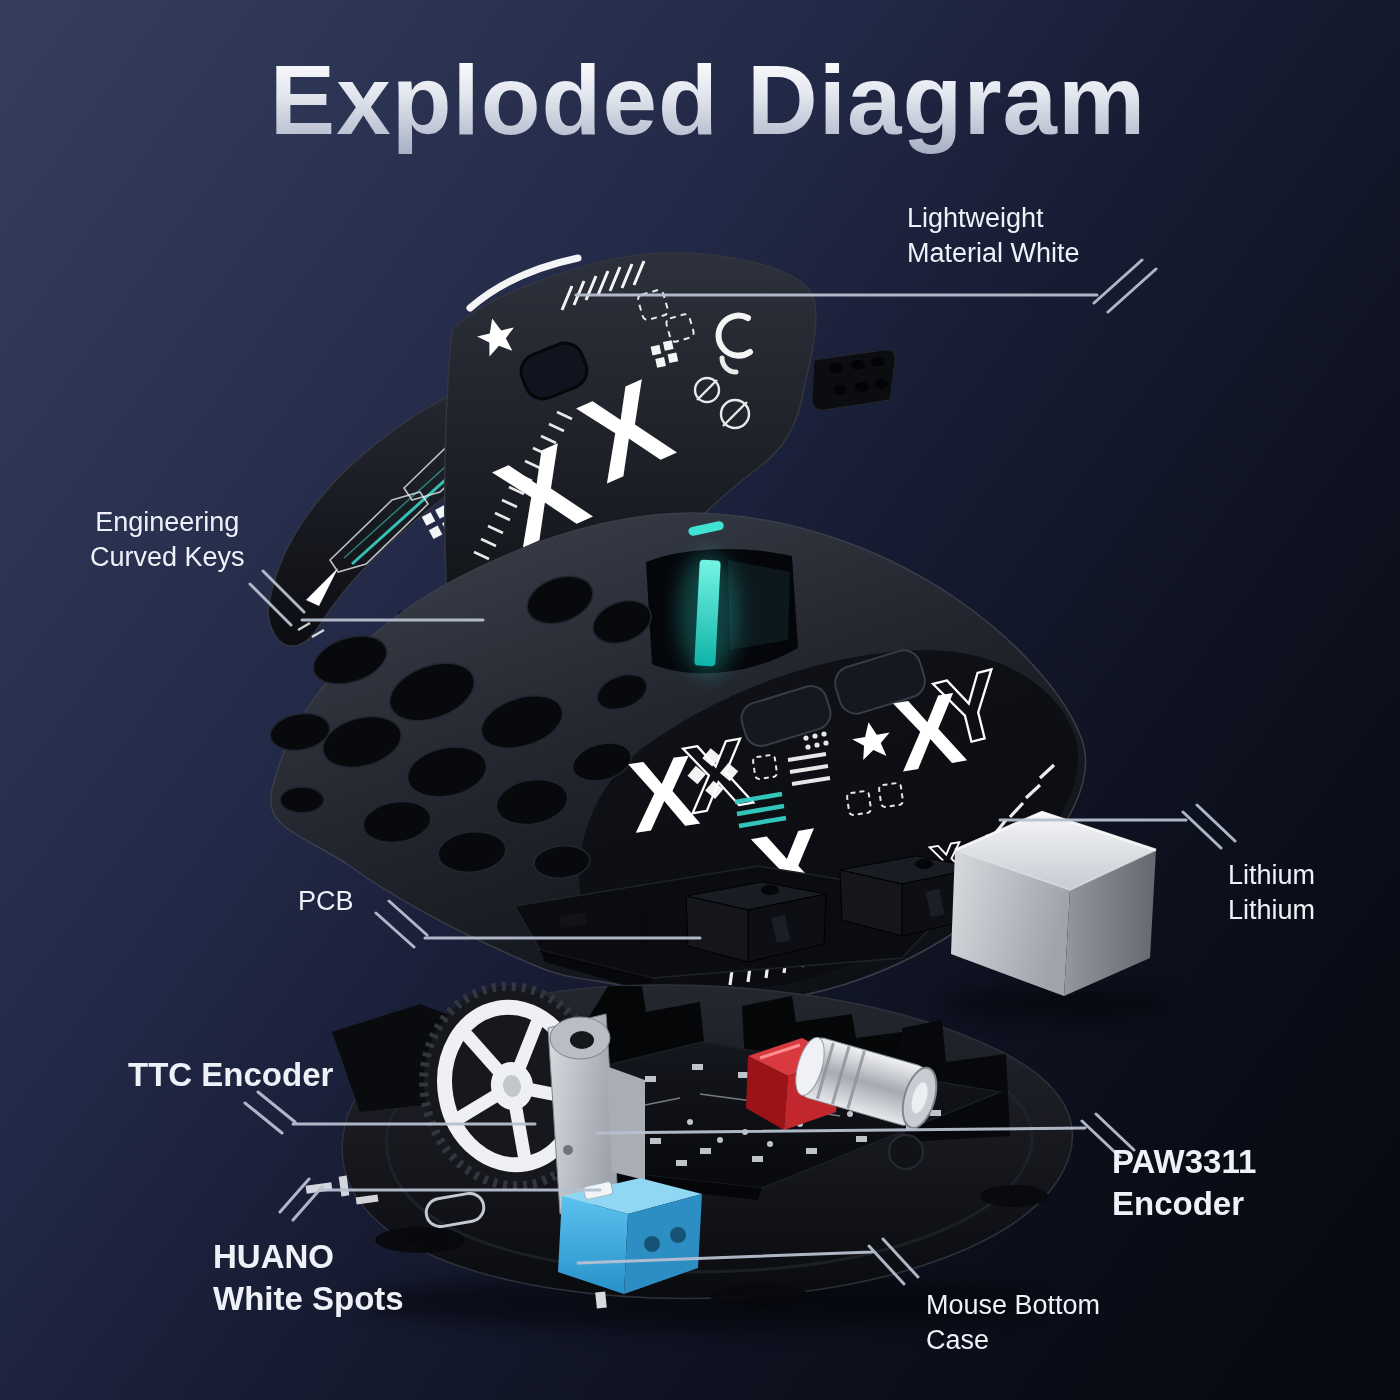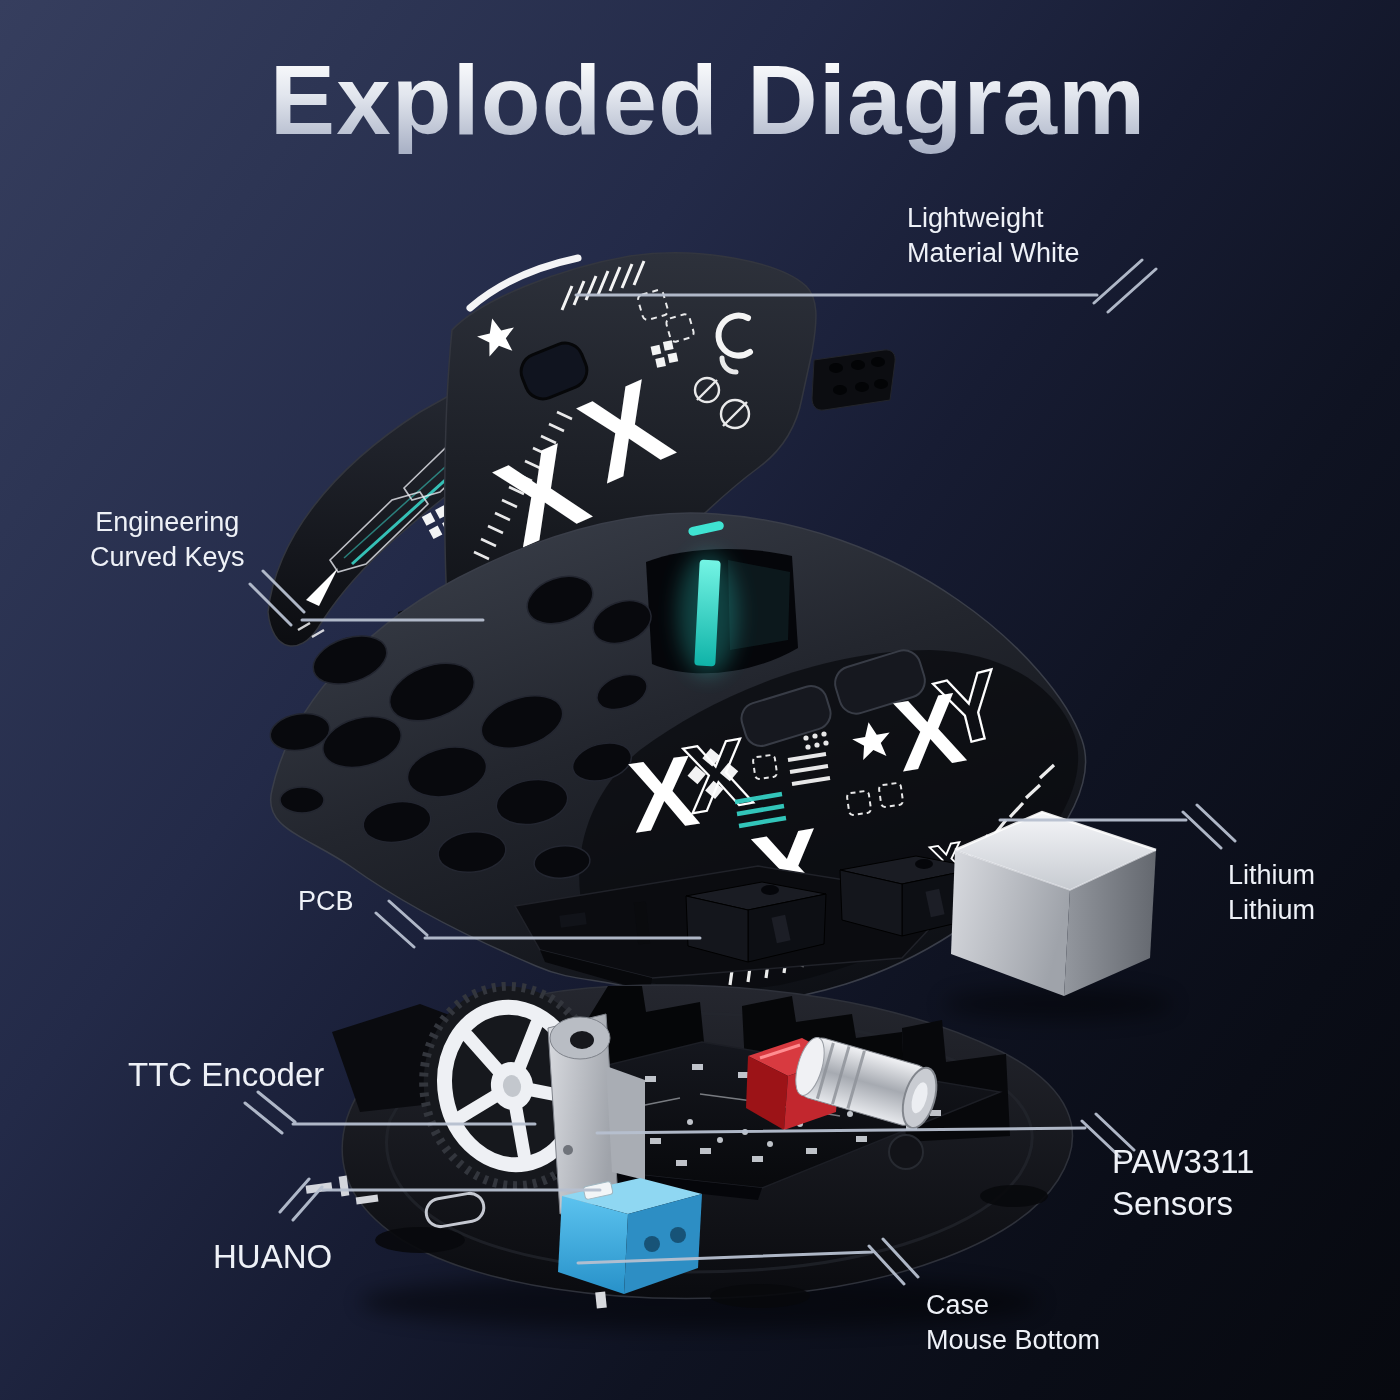--- a/index.html
+++ b/index.html
@@ -11,21 +11,21 @@
   .title{
     position:absolute;top:44px;left:16px;right:0;margin:0;text-align:center;
     font-size:98px;font-weight:bold;letter-spacing:1px;
     background:linear-gradient(180deg,#ffffff 8%,#e2e6ee 45%,#aab2c6 95%);
     -webkit-background-clip:text;background-clip:text;
     color:#dfe3ec;-webkit-text-fill-color:transparent;
   }
   .artwork{position:absolute;left:0;top:0;}
   svg{font-family:"Liberation Sans","DejaVu Sans",sans-serif;}
   .label{position:absolute;color:#eef1f7;font-size:27px;line-height:1.30;font-weight:400;white-space:nowrap;}
-  .label.bold{font-weight:normal;font-size:33px;line-height:1.28;}
+  .label.bold{font-weight:bold;font-size:33px;line-height:1.28;}
   .label span{display:block;}
   .lbl-lightweight{left:907px;top:201px;}
   .lbl-curved{left:90px;top:505px;text-align:center;}
   .lbl-pcb{left:298px;top:884px;text-align:right;}
   .lbl-battery{left:1228px;top:858px;}
   .lbl-ttc{left:128px;top:1054px;}
   .lbl-paw{left:1112px;top:1141px;}
   .lbl-huano{left:213px;top:1236px;}
   .lbl-bottom{left:926px;top:1288px;}
 </style>
@@ -378,25 +378,26 @@
     <span>Lithium</span>
     <span>Lithium</span>
   </div>
 
   <div class="label bold lbl-ttc">
     <span>TTC Encoder</span>
   </div>
 
   <div class="label bold lbl-paw">
     <span>PAW3311</span>
-    <span>Sensors</span>
+    <span>Encoder</span>
   </div>
 
   <div class="label bold lbl-huano">
     <span>HUANO</span>
+    <span>White Spots</span>
   </div>
 
   <div class="label lbl-bottom">
+    <span>Mouse Bottom</span>
     <span>Case</span>
-    <span>Mouse Bottom</span>
   </div>
 
 </div>
 
 </body></html>

